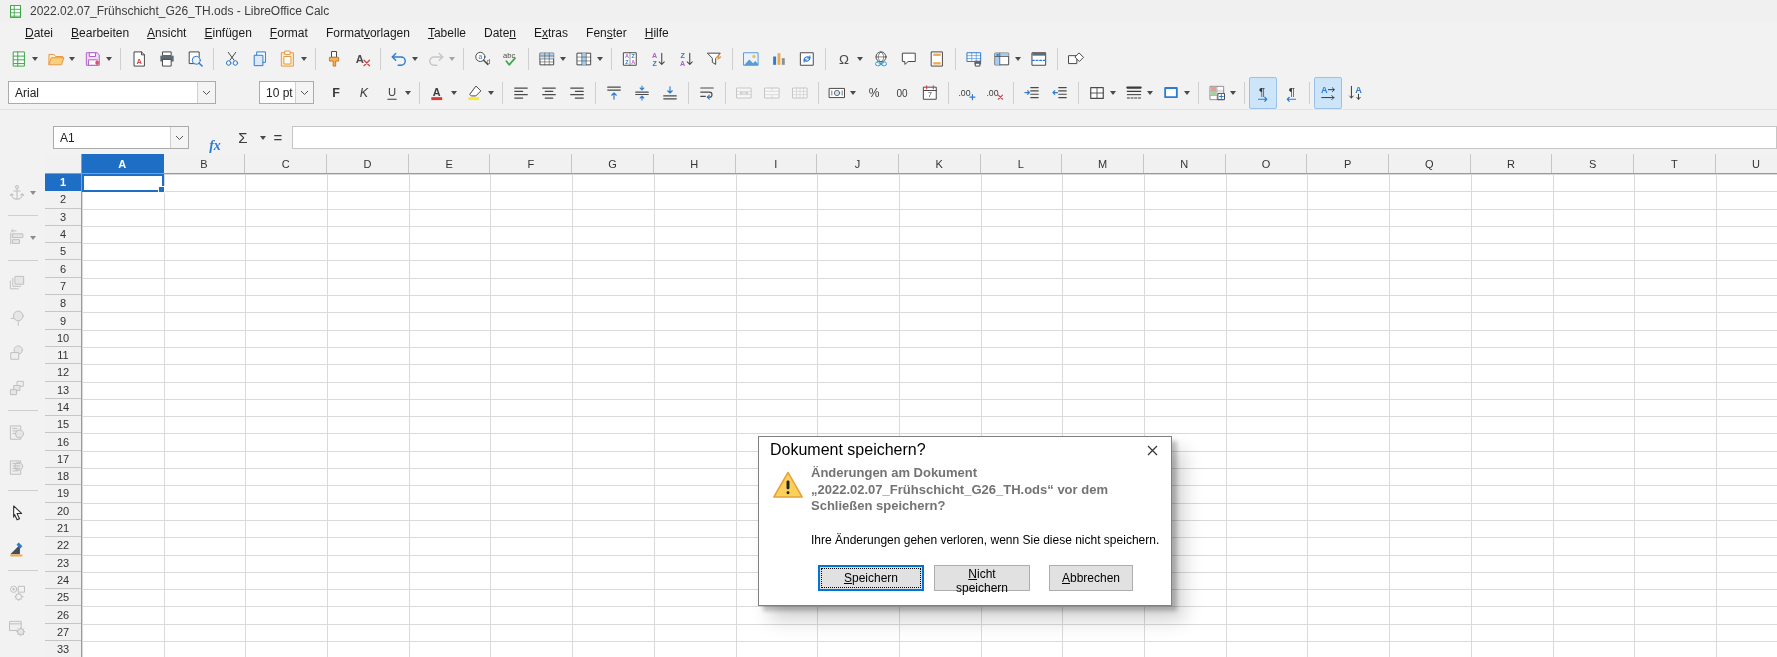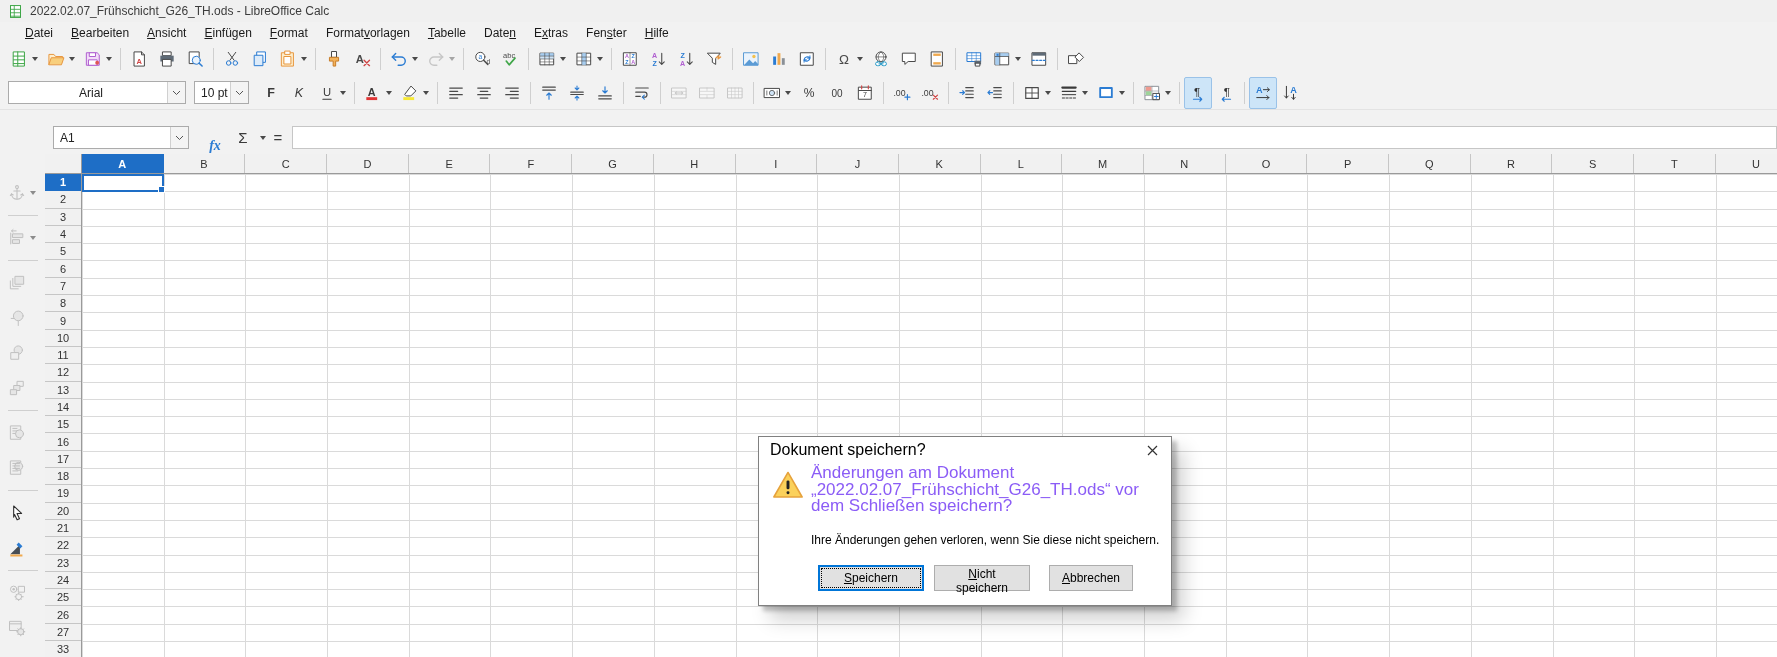--- a/index.html
+++ b/index.html
@@ -18,22 +18,22 @@
   .tb1{top:42px;height:34px;}
   .tb2{top:76px;height:34px;border-bottom:1px solid #e3e3e3;box-sizing:border-box;}
   .tbitems{display:flex;align-items:center;}
   .tbtn{display:flex;align-items:center;height:26px;padding:2px 3px;border:1px solid transparent;border-radius:2px;}
   .tbtn.active{background:#cde5f8;border-color:#9ac2e8;}
   .tbtn.disabled{opacity:.45;filter:grayscale(1);}
   .ic{width:20px;height:20px;display:block;}
   .caret{width:0;height:0;border-left:3.5px solid transparent;border-right:3.5px solid transparent;border-top:4px solid #4a4a4a;margin-left:3px;}
   .tbsep{width:1px;height:22px;background:#cfcfcf;margin:0 4px;flex:0 0 1px;}
   
-  .combo{height:23px;background:#fff;border:1px solid #ababab;box-sizing:border-box;display:flex;align-items:center;font-size:12px;color:#222;margin-right:8px;}
-  .fontcombo{width:178px;margin-left:3px;text-align:center;}
+  .combo{height:23px;background:#fff;border:1px solid #ababab;box-sizing:border-box;display:flex;align-items:center;font-size:12px;color:#222;margin-right:8px;margin-left:35px;}
+  .fontcombo{width:208px;margin-left:3px;}
   .sizecombo{width:55px;}
   .cval{flex:1;padding-left:6px;white-space:nowrap;overflow:hidden;}
   .cbtn{width:17px;align-self:stretch;border-left:1px solid #d0d0d0;background:#f4f4f4;display:flex;align-items:center;justify-content:center;}
   
   .fbar{position:absolute;left:0;top:110px;right:0;height:44px;padding-left:28px;}
   .namebox{position:absolute;left:53px;top:16px;width:136px;height:23px;background:#fff;border:1px solid #ababab;box-sizing:border-box;display:flex;align-items:center;}
   .nbval{flex:1;padding-left:6px;font-size:12px;color:#222;}
   .nbdrop{width:17px;align-self:stretch;border-left:1px solid #d0d0d0;background:#f4f4f4;display:flex;align-items:center;justify-content:center;}
   .fbtn{position:absolute;top:16px;height:23px;display:flex;align-items:center;justify-content:center;}
   .fxbtn{left:202px;width:26px;font-family:"Liberation Serif",serif;font-style:italic;font-weight:bold;font-size:14px;color:#2b7cd3;margin-top:8px;}
@@ -57,21 +57,21 @@
   .rowh.sel{background:var(--accent);border-bottom-color:var(--accent);color:#fff;font-weight:bold;}
   .cells{position:absolute;left:37px;top:20px;right:0;bottom:0;background-color:#fff;background-image:repeating-linear-gradient(to right,#dadada 0 1px,transparent 1px 81.7px),repeating-linear-gradient(to bottom,#dadada 0 1px,transparent 1px 17.3px);}
   .selcell{position:absolute;left:0;top:0;width:82px;height:18px;box-sizing:border-box;border:2px solid var(--accent);background:#fff;}
   .handle{position:absolute;right:-3px;bottom:-3px;width:5px;height:5px;background:var(--accent);border:1px solid #fff;}
   
   .dialog{position:absolute;left:758px;top:436px;width:414px;height:170px;background:#fff;border:1px solid #808080;box-sizing:border-box;box-shadow:5px 5px 4px rgba(0,0,0,.22),12px 14px 18px rgba(0,0,0,.18);}
   .dtitle{position:absolute;left:0;top:0;right:0;height:26px;display:flex;align-items:center;padding-left:11px;font-size:16px;color:#000;}
   .dclose{position:absolute;right:6px;top:4px;width:26px;height:18px;display:flex;align-items:center;justify-content:center;}
   .dicon{position:absolute;left:13px;top:32px;}
   .dicon svg{width:32px;height:32px;display:block;}
-  .dmsgbold{position:absolute;left:52px;top:28px;width:358px;font-size:17px;font-weight:normal;line-height:16.5px;color:#8b5cf6;}
+  .dmsgbold{position:absolute;left:52px;top:28px;width:358px;font-size:13px;font-weight:bold;line-height:16.5px;color:#737373;}
   .dmsg{position:absolute;left:52px;top:96px;font-size:12px;color:#000;white-space:nowrap;}
   .dbuttons{position:absolute;left:59px;top:128px;display:flex;align-items:flex-end;border-radius:6px;}
   .dbtn{height:26px;font-family:inherit;font-size:12px;color:#000;background:#e1e1e1;border:1px solid #adadad;box-sizing:border-box;}
   .dbtn.b1{width:106px;border:2px solid #0075d7;outline:1px dotted #000;outline-offset:-4px;}
   .dbtn.b2{width:96px;margin-left:10px;}
   .dbtn.b3{width:84px;margin-left:19px;}
 </style>
 </head>
 <body>
 

